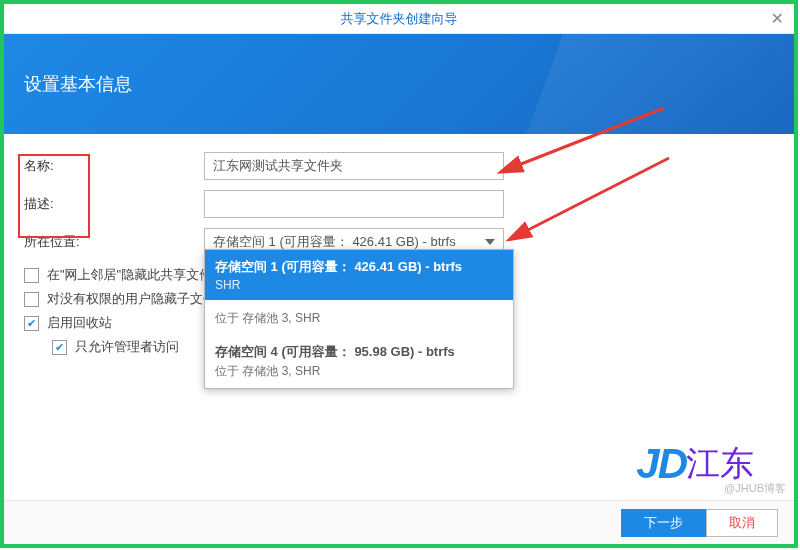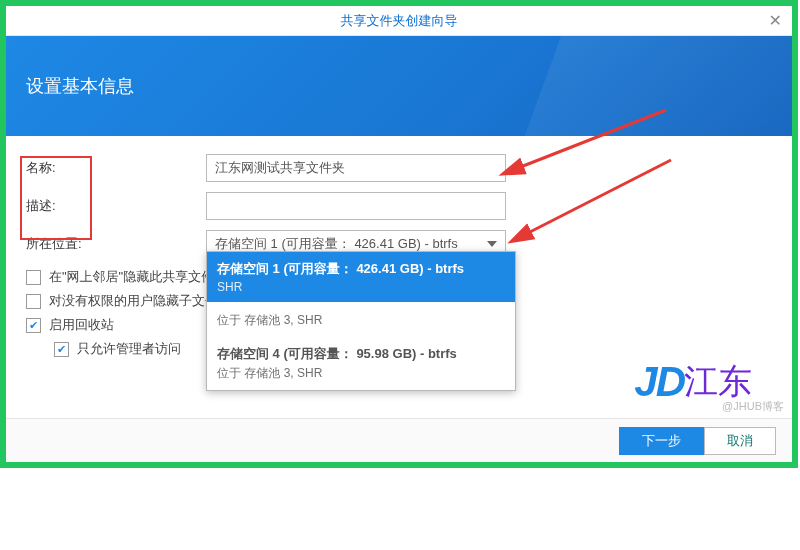--- a/index.html
+++ b/index.html
@@ -1,17 +1,17 @@
 <!DOCTYPE html>
 <html><head>
 <meta charset="utf-8">
 <style>
 *{box-sizing:border-box;margin:0;padding:0;font-family:"Microsoft YaHei",Arial,sans-serif}
 body{width:800px;height:550px;background:#fff;position:relative;overflow:hidden}
-.dialog{border:6px solid #22c55e;width:798px;height:468px;position:relative;background:#fff}
+.dialog{border:4px solid #22c55e;width:798px;height:548px;position:relative;background:#fff}
 .titlebar{height:30px;background:#fff;border-bottom:1px solid #e8e8e8;display:flex;align-items:center;justify-content:center;position:relative}
 .titlebar-text{color:#0d6fcf;font-size:13px}
 .close-x{position:absolute;right:10px;top:5px;color:#888;font-size:16px;cursor:pointer}
 .header-band{height:100px;background:linear-gradient(135deg,#1e88e5 0%,#1976d2 60%,#1565c0 100%);display:flex;align-items:center;padding-left:20px;position:relative;overflow:hidden}
 .header-band::after{content:"";position:absolute;right:-40px;top:-20px;width:300px;height:200px;background:linear-gradient(135deg,rgba(255,255,255,0.08),transparent);transform:skewX(-20deg)}
 .header-title{color:#fff;font-size:18px;font-weight:500}
 .form-area{padding:18px 20px 0 20px;font-size:13px;color:#444}
 .row{display:flex;align-items:center;margin-bottom:10px;position:relative}
 .label{width:180px;color:#333}
 .txt-input{width:300px;height:28px;border:1px solid #bbb;padding:0 8px;font-size:13px;color:#555}
@@ -24,21 +24,21 @@
 .note{color:#e53935;font-size:12px;margin-top:4px}
 .note a{color:#1e88e5;text-decoration:none}
 .dropdown{position:absolute;left:200px;top:245px;width:310px;background:#fff;border:1px solid #b8b8b8;box-shadow:0 2px 8px rgba(0,0,0,0.25);font-size:13px;z-index:5}
 .dd-item{padding:8px 10px;color:#555;cursor:pointer}
 .dd-item.sel{background:#1e88e5;color:#fff}
 .dd-item .main{font-weight:600;font-size:13px}
 .dd-item .sub{font-size:12px;margin-top:2px;opacity:0.85}
 .arrow{position:absolute;z-index:6}
 .arrow svg{overflow:visible}
 .footer{position:absolute;bottom:0;left:0;right:0;height:44px;border-top:1px solid #e5e5e5;display:flex;align-items:center;justify-content:flex-end;padding-right:16px;background:#fafafa}
-.btn{height:28px;padding:0 22px;font-size:13px;border:1px solid #bbb;background:#fff;color:#0f766e;cursor:pointer}
+.btn{height:28px;padding:0 22px;font-size:13px;border:1px solid #bbb;background:#fff;color:#ef4444;cursor:pointer}
 .btn.primary{background:#1e88e5;border-color:#1e88e5;color:#fff}
 .logo{position:absolute;right:40px;bottom:56px;text-align:right;z-index:2}
 .logo-top{display:flex;align-items:center;justify-content:flex-end;gap:0}
 .jd{font-size:42px;font-weight:900;font-style:italic;color:#1e88e5;letter-spacing:-2px}
 .cn{font-size:34px;color:#6d28d9;font-weight:400}
 .logo-sub{color:#1e88e5;font-size:15px;font-weight:700;letter-spacing:1px;margin-top:-4px}
 .watermark{position:absolute;right:8px;bottom:48px;color:#bbb;font-size:11px;z-index:1}
 .highlight-labels{border:2px solid #e53935;position:absolute;left:14px;top:150px;width:72px;height:84px;pointer-events:none}
 </style>
 </head>

